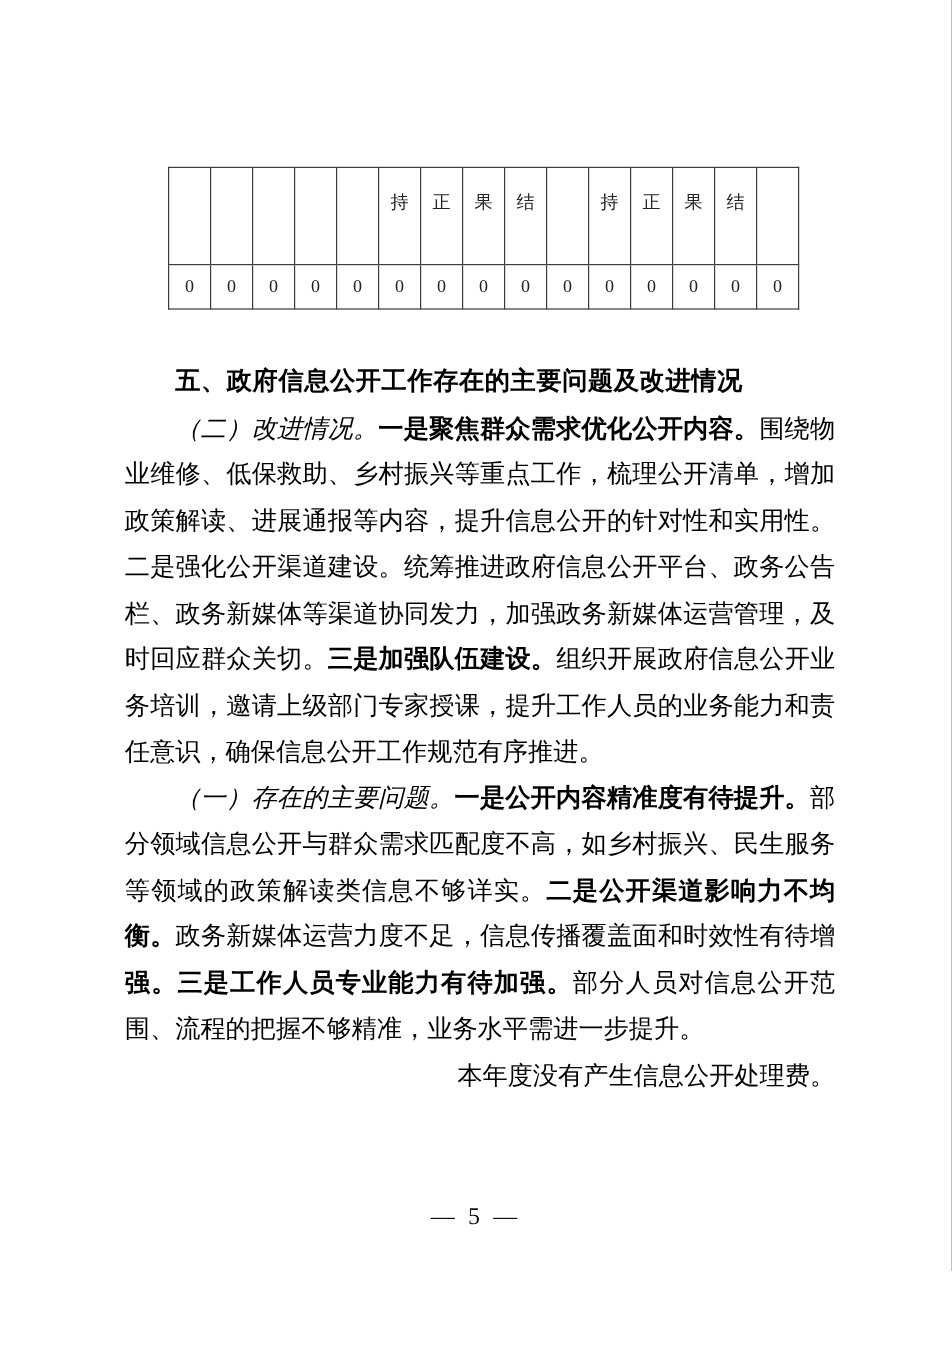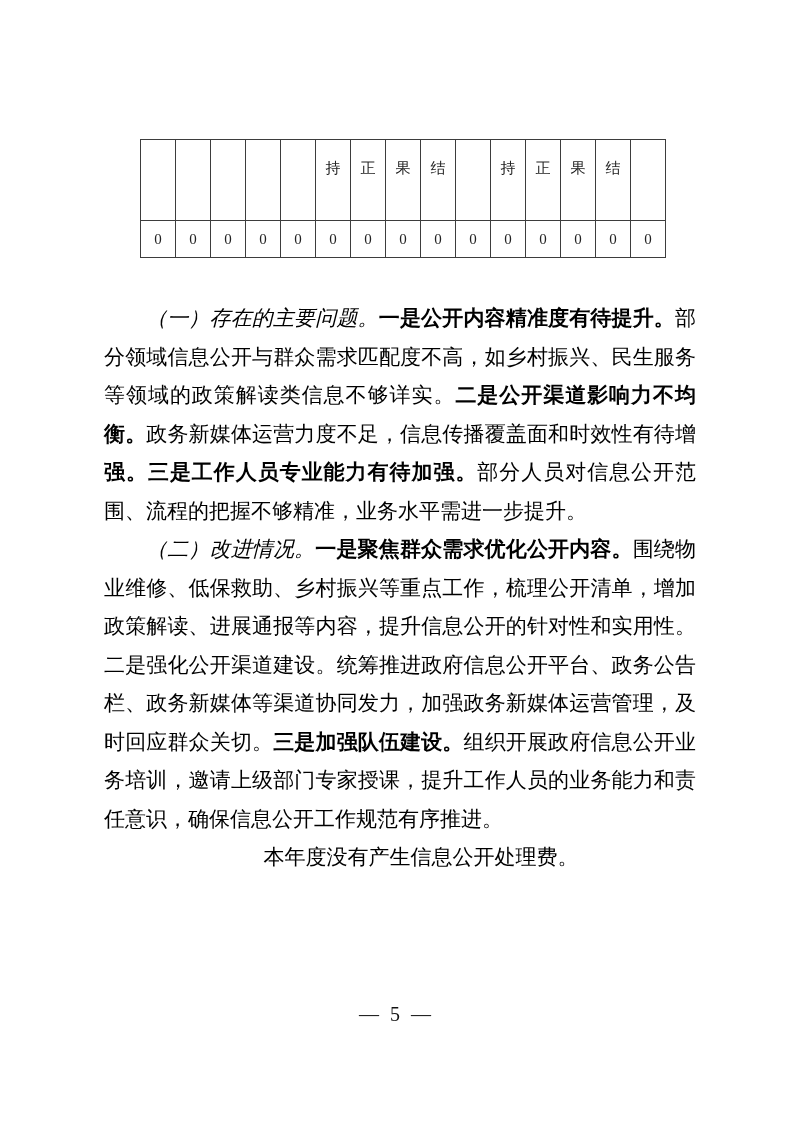--- a/index.html
+++ b/index.html
@@ -58,21 +58,21 @@
     font-weight: 700;
     text-indent: 2em;
     text-align: left;
     letter-spacing: 0.5px;
   }
   .body-para {
     text-indent: 2em;
   }
   .closing-para {
     text-indent: 2em;
-    text-align: center;
+    text-align: right;
   }
   .kai { font-style: italic; }
   .b { font-weight: 700; }
 
   
   .page-num {
     position: absolute;
     left: 0;
     top: 1003px;
     width: 100%;
@@ -121,24 +121,25 @@
       <td>0</td>
       <td>0</td>
       <td>0</td>
       <td>0</td>
     </tr>
   </tbody>
     </table>
 
   <div class="content">
 
+    <div class="sec-heading">五、政府信息公开工作存在的主要问题及改进情况</div>
+
+    <p class="body-para"><span class="kai">（二）改进情况。</span><span class="b">一是聚焦群众需求优化公开内容。</span><span>围绕物业维修、低保救助、乡村振兴等重点工作，梳理公开清单，增加政策解读、进展通报等内容，提升信息公开的针对性和实用性。二是强化公开渠道建设。统筹推进政府信息公开平台、政务公告栏、政务新媒体等渠道协同发力，加强政务新媒体运营管理，及时回应群众关切。</span><span class="b">三是加强队伍建设。</span><span>组织开展政府信息公开业务培训，邀请上级部门专家授课，提升工作人员的业务能力和责任意识，确保信息公开工作规范有序推进。</span></p>
 
     <p class="body-para"><span class="kai">（一）存在的主要问题。</span><span class="b">一是公开内容精准度有待提升。</span><span>部分领域信息公开与群众需求匹配度不高，如乡村振兴、民生服务等领域的政策解读类信息不够详实。</span><span class="b">二是公开渠道影响力不均衡。</span><span>政务新媒体运营力度不足，信息传播覆盖面和时效性有待增</span><span class="b">强。三是工作人员专业能力有待加强。</span><span>部分人员对信息公开范围、流程的把握不够精准，业务水平需进一步提升。</span></p>
-
-    <p class="body-para"><span class="kai">（二）改进情况。</span><span class="b">一是聚焦群众需求优化公开内容。</span><span>围绕物业维修、低保救助、乡村振兴等重点工作，梳理公开清单，增加政策解读、进展通报等内容，提升信息公开的针对性和实用性。二是强化公开渠道建设。统筹推进政府信息公开平台、政务公告栏、政务新媒体等渠道协同发力，加强政务新媒体运营管理，及时回应群众关切。</span><span class="b">三是加强队伍建设。</span><span>组织开展政府信息公开业务培训，邀请上级部门专家授课，提升工作人员的业务能力和责任意识，确保信息公开工作规范有序推进。</span></p>
 
 
     <p class="closing-para">本年度没有产生信息公开处理费。</p>
 
   </div>
 
   <div class="page-num">— 5 —</div>
 
 </div>
 

